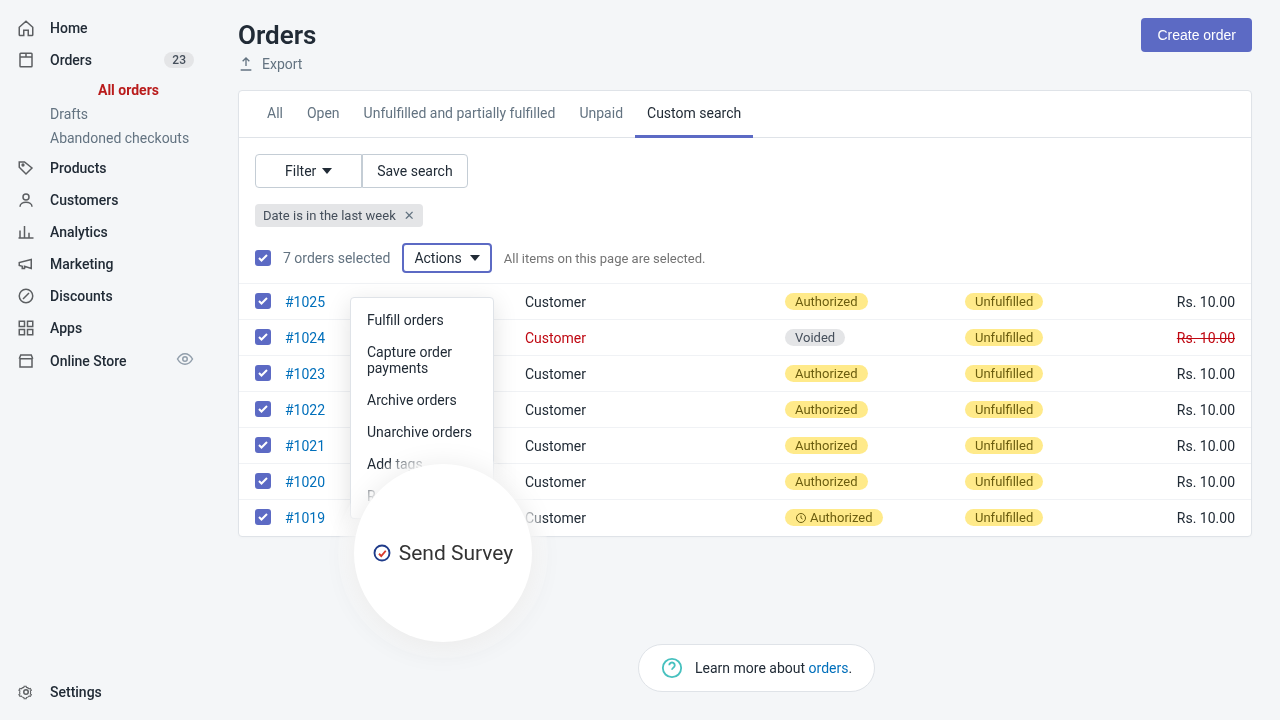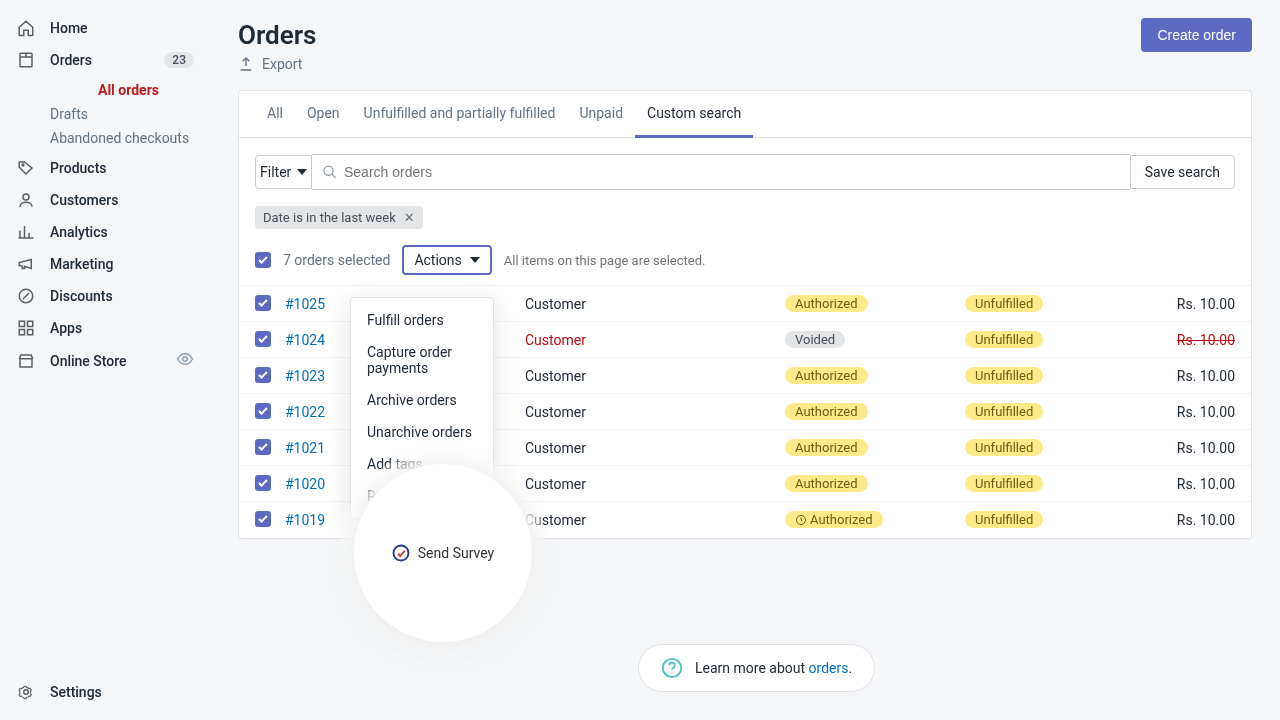--- a/index.html
+++ b/index.html
@@ -23,21 +23,21 @@
   .page-title { font-size:26px; font-weight:600;}
   .create-btn { background:#5c6ac4; color:#fff; border:none; border-radius:4px; padding:9px 16px; font-size:14px; font-weight:500; cursor:pointer;}
   .export-row { display:flex; align-items:center; gap:8px; margin-top:4px; color:#637381; font-size:14px; cursor:pointer;}
   .card { background:#fff; border:1px solid #dfe3e8; border-radius:4px; margin-top:18px; box-shadow:0 1px 3px rgba(0,0,0,.02);}
 
   .tabs { display:flex; border-bottom:1px solid #dfe3e8; padding:0 16px;}
   .tab { padding:14px 12px; color:#637381; cursor:pointer; font-size:14px;}
   .tab.active { color:#212b36; border-bottom:3px solid #5c6ac4; margin-bottom:-1px;}
 
   .filter-row { padding:16px; display:flex; gap:0; align-items:center;}
-  .filter-btn { border:1px solid #c4cdd5; border-radius:4px 0 0 4px; background:#fff; padding:8px 4px; display:flex; align-items:center; gap:6px; cursor:pointer;}
+  .filter-btn { border:1px solid #c4cdd5; border-radius:4px 0 0 4px; background:#fff; padding:8px 29px; display:flex; align-items:center; gap:6px; cursor:pointer;}
   .search-wrap { flex:1; border:1px solid #c4cdd5; border-left:none; border-right:none; display:flex; align-items:center; padding:0 10px; }
   .search-wrap input{ border:none; outline:none; width:100%; padding:9px 6px; font-size:14px;}
   .save-search { border:1px solid #c4cdd5; border-radius:0 4px 4px 0; background:#fff; padding:8px 14px; cursor:pointer; color:#212b36;}
 
   .chip-row { padding:0 16px 12px 16px;}
   .chip { display:inline-flex; align-items:center; gap:8px; background:#e4e5e7; border-radius:4px; padding:4px 8px; font-size:13px; color:#454f5b;}
   .chip-x { color:#637381; cursor:pointer; font-size:13px;}
 
   .select-row { padding:4px 16px 10px 16px; display:flex; align-items:center; gap:12px;}
   .cb { width:16px; height:16px; border:2px solid #5c6ac4; border-radius:3px; background:#5c6ac4; display:inline-flex; align-items:center; justify-content:center;}
@@ -62,21 +62,21 @@
   .row.voided .col-amt{ text-decoration:line-through; color:#bf0711;}
 
   
   .dropdown { position:absolute; left:350px; top:297px; width:144px; background:#fff; border:1px solid #dfe3e8; border-radius:4px; box-shadow:0 6px 24px rgba(0,0,0,.12); padding:6px 0; z-index:5;}
   .dd-item{ padding:8px 16px; cursor:pointer; color:#212b36;}
   .dd-item.cut{ color:#212b36;}
 
   
   .bubble-bg { position:absolute; left:338px; top:448px; width:210px; height:210px; border-radius:50%; background: radial-gradient(circle at center, #fff 58%, rgba(255,255,255,0) 75%); z-index:6; pointer-events:none;}
   .bubble-inner{ position:absolute; left:354px; top:464px; width:178px; height:178px; border-radius:50%; background:#fff; box-shadow:0 4px 30px rgba(0,0,0,.1); display:flex; align-items:center; justify-content:center; gap:8px; z-index:7;}
-  .bubble-label{ font-size:14px; color:#333;}
+  .bubble-label{ font-size:21px; color:#333;}
   .bubble-icon{ width:18px; height:18px;}
 
   
   .learn{ position:absolute; left:638px; bottom:28px; border:1px solid #dfe3e8; border-radius:26px; padding:12px 22px; background:#fff; display:flex; align-items:center; gap:12px; z-index:2;}
   .learn a{ color:#006fbb; text-decoration:none;}
 
   .plus-circle{ width:18px;height:18px;border:2px solid #919eab;border-radius:50%;display:flex;align-items:center;justify-content:center;color:#919eab;font-size:13px;line-height:1;}
   .eye-icon{ color:#919eab;}
 </style>
 </head>
@@ -205,27 +205,20 @@
       <div class="tab">Unpaid</div>
       <div class="tab active">Custom search</div>
     </div>
 
     <div class="filter-row">
       <div class="filter-btn">
         <span>Filter</span>
         <svg width="10" height="10" viewBox="0 0 10 6">
             <path d="M0 0l5 6 5-6z" fill="#212b36"></path>
           </svg>
-      </div>
-      <div class="search-wrap">
-        <svg width="16" height="16" viewBox="0 0 24 24" fill="none" stroke="#919eab" stroke-width="2">
-            <circle cx="10" cy="10" r="7"></circle>
-            <path d="M21 21l-6-6"></path>
-          </svg>
-        <input placeholder="Search orders" style="">
       </div>
       <div class="save-search">Save search</div>
     </div>
 
     <div class="chip-row">
       <span class="chip">
         <span>Date is in the last week</span>
         <span class="chip-x">✕</span>
       </span>
     </div>

